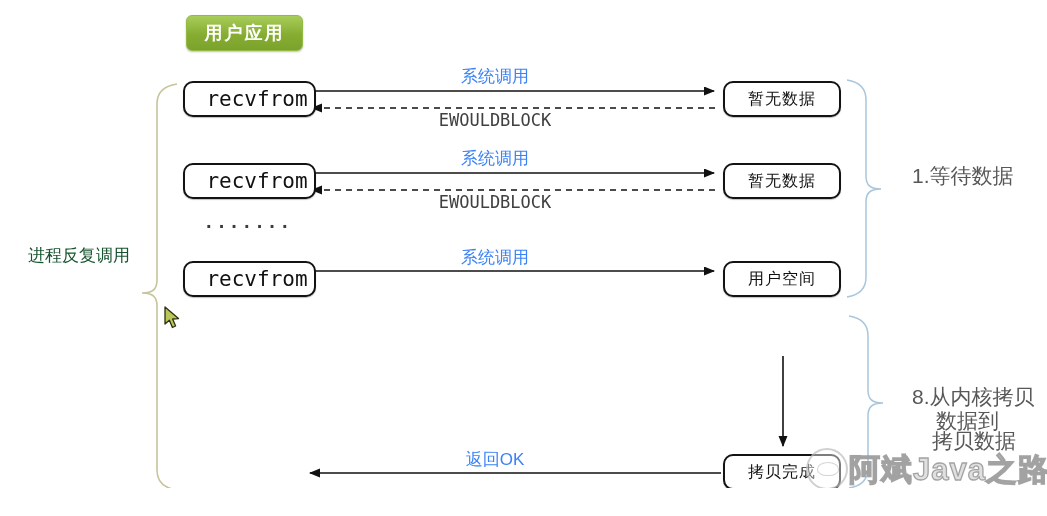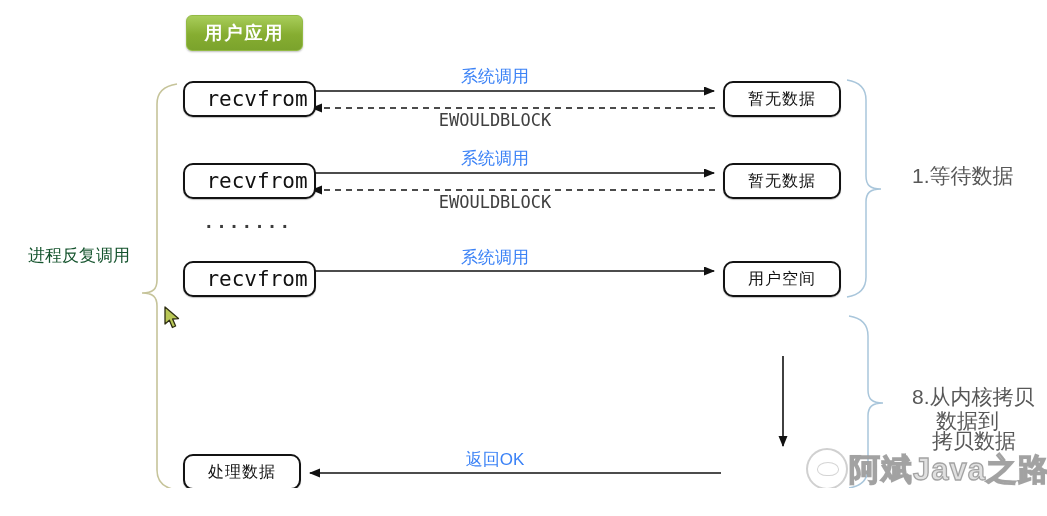--- a/index.html
+++ b/index.html
@@ -88,25 +88,25 @@
     <path fill="none" stroke="#a9c6db" stroke-width="1.5" d="M847,80 C860,82 866,89 866,100 L866,176 C866,185 870,189 881,189 C870,189 866,193 866,202 L866,277 C866,288 860,295 847,297"></path>
 
     <path fill="none" stroke="#a9c6db" stroke-width="1.5" d="M849,316 C862,318 868,325 868,336 L868,390 C868,399 872,403 883,403 C872,403 868,407 868,416 L868,468 C868,479 862,486 849,488"></path>
   </svg>
 
   <div class="pill pill-user">用户应用</div>
 
   <div class="node mono" style="left:183px;top:81px">recvfrom</div>
   <div class="node mono" style="left:183px;top:163px">recvfrom</div>
   <div class="node mono" style="left:183px;top:261px">recvfrom</div>
-  <div class="node" style="left:183px;top:454px">处理数据</div>
 
   <div class="node" style="left:723px;top:81px">暂无数据</div>
   <div class="node" style="left:723px;top:163px">暂无数据</div>
   <div class="node" style="left:723px;top:261px">用户空间</div>
+  <div class="node" style="left:723px;top:454px">拷贝完成</div>
 
   <div class="lbl" style="left:430px;top:65px;width:130px">系统调用</div>
   <div class="lbl mono" style="left:405px;top:110px;width:180px">EWOULDBLOCK</div>
   <div class="lbl" style="left:430px;top:147px;width:130px">系统调用</div>
   <div class="lbl mono" style="left:405px;top:192px;width:180px">EWOULDBLOCK</div>
   <div class="lbl" style="left:430px;top:246px;width:130px">系统调用</div>
   <div class="lbl" style="left:440px;top:448px;width:110px">返回OK</div>
 
   <div class="dots">·······</div>
 

